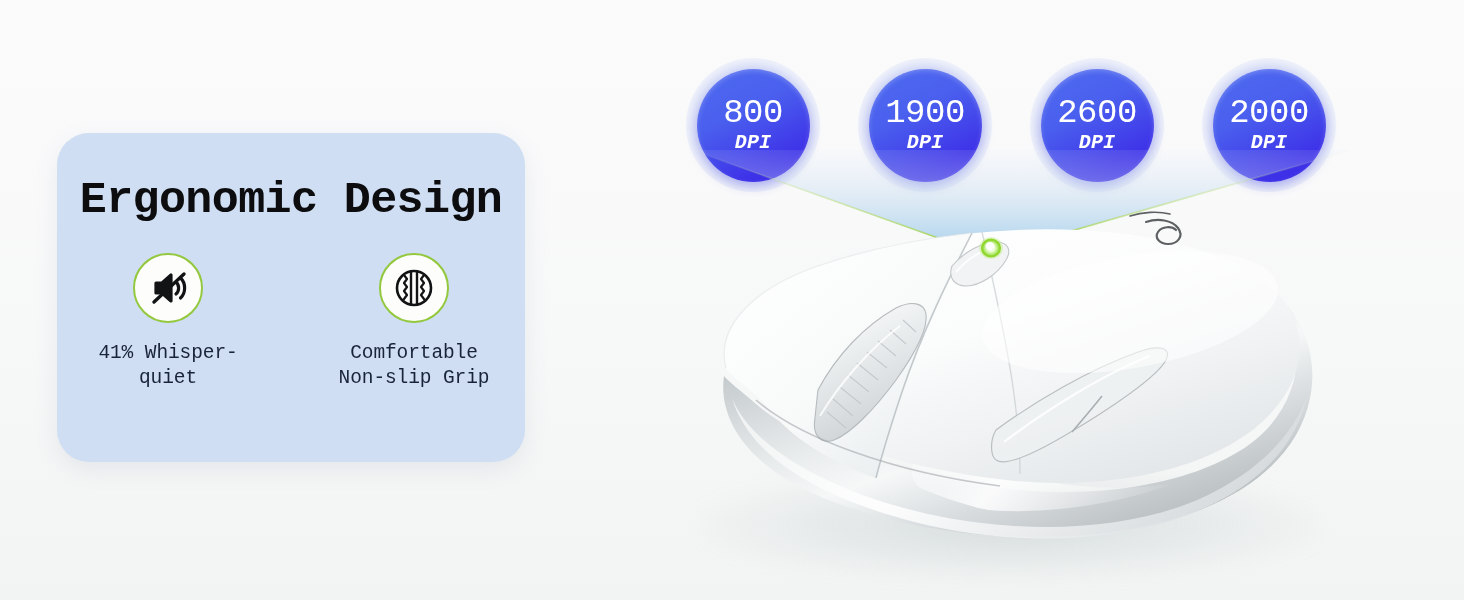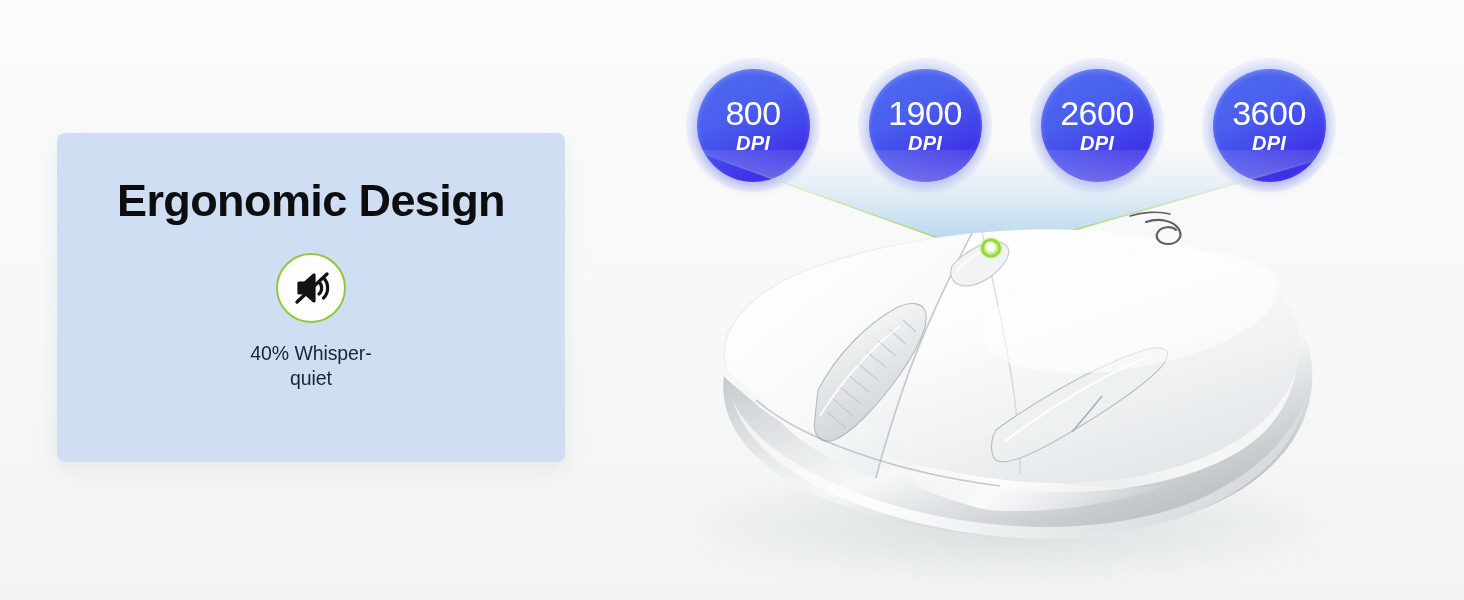--- a/index.html
+++ b/index.html
@@ -7,34 +7,33 @@
     margin: 0;
     padding: 0;
     background: #ffffff;
   }
   #stage {
     position: relative;
     width: 1464px;
     height: 600px;
     overflow: hidden;
     background: linear-gradient(180deg, #fbfbfc 0%, #f7f8f8 55%, #f2f4f3 100%);
-    font-family: Liberation Sans, sans-serif;
+    font-family: Liberation Mono, monospace;
   }
 
   
   .feature-card {
     position: absolute;
     left: 57px;
     top: 133px;
     width: 468px;
     height: 329px;
     background: #cfdef2;
-    border-radius: 8px;
+    border-radius: 32px;
     box-shadow: 0 8px 22px rgba(120,140,170,0.13);
-    padding-left: 40px;
   }
   .card-title {
     position: absolute;
     left: 0; right: 0;
     top: 42px;
     text-align: center;
     font-size: 45px;
     font-weight: 700;
     letter-spacing: -0.6px;
     color: #0d0d0f;
@@ -350,21 +349,21 @@
 
     <div class="dpi-badge">
       <div class="dpi-core">
         <span class="dpi-value">2600</span>
         <span class="dpi-unit">DPI</span>
       </div>
     </div>
 
     <div class="dpi-badge">
       <div class="dpi-core">
-        <span class="dpi-value">3600</span>
+        <span class="dpi-value">2000</span>
         <span class="dpi-unit">DPI</span>
       </div>
     </div>
 
   </div>
 
   <div class="feature-card">
 
     <div class="card-title">Ergonomic Design</div>
 
@@ -376,21 +375,36 @@
             <g fill="none" stroke="#111315" stroke-width="3.2" stroke-linecap="round" stroke-linejoin="round">
               <path d="M 10,17 L 16,17 L 25,9 L 25,35 L 16,27 L 10,27 Z" fill="#111315"></path>
               <path d="M 30,16 C 33.5,19 33.5,25 30,28"></path>
               <path d="M 34.5,12 C 40,17 40,27 34.5,32"></path>
             </g>
             <line x1="8" y1="36" x2="38" y2="8" stroke="#111315" stroke-width="3.4" stroke-linecap="round"></line>
             <line x1="8" y1="36" x2="38" y2="8" stroke="#fdfefb" stroke-width="1.2" stroke-linecap="round" opacity="0.0"></line>
           </svg>
         </div>
         <div class="feature-caption">
-          <div>40% Whisper-quiet</div>
+          <div>41% Whisper-quiet</div>
         </div>
       </div>
 
+      <div class="feature">
+        <div class="icon-badge">
+          <svg width="44" height="44" viewBox="0 0 44 44">
+            <circle cx="22" cy="22" r="17" fill="none" stroke="#111315" stroke-width="2.6"></circle>
+            <line x1="19" y1="6" x2="19" y2="38" stroke="#111315" stroke-width="2.4"></line>
+            <line x1="25" y1="6" x2="25" y2="38" stroke="#111315" stroke-width="2.4"></line>
+            <path d="M 12,9 L 15,13 L 12,17 L 15,21 L 12,25 L 15,29 L 12,33" fill="none" stroke="#111315" stroke-width="2.2" stroke-linecap="round" stroke-linejoin="round"></path>
+            <path d="M 32,9 L 29,13 L 32,17 L 29,21 L 32,25 L 29,29 L 32,33" fill="none" stroke="#111315" stroke-width="2.2" stroke-linecap="round" stroke-linejoin="round"></path>
+          </svg>
+        </div>
+        <div class="feature-caption">
+          <div>Comfortable</div>
+          <div>Non-slip Grip</div>
+        </div>
+      </div>
 
     </div>
   </div>
 
 </div>
 
 </body></html>

